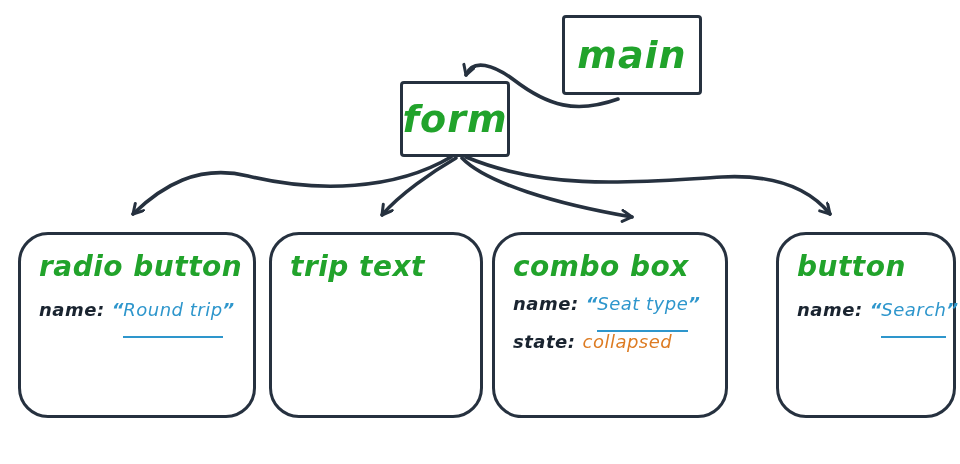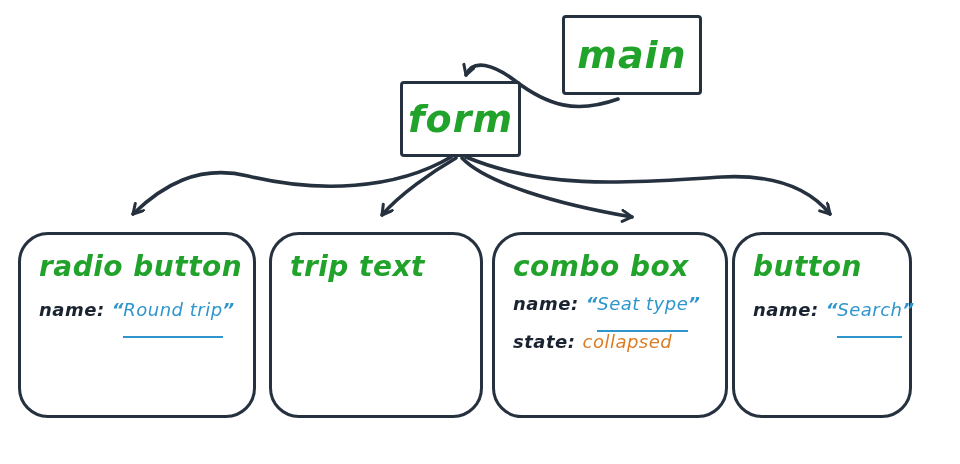--- a/index.html
+++ b/index.html
@@ -50,34 +50,34 @@
     justify-content: center;
   }
   .node-label {
     color: var(--green);
     font-size: 38px;
     font-weight: 700;
     font-style: italic;
     letter-spacing: 1px;
   }
   .node-main { left: 562px; top: 15px; width: 140px; height: 80px; }
-  .node-form { left: 400px; top: 81px; width: 121px; height: 76px; }
+  .node-form { left: 400px; top: 81px; width: 110px; height: 76px; }
   .leaf {
     position: absolute;
     top: 232px;
     height: 186px;
     background: var(--background);
     border: 3.8px solid var(--ink);
     border-radius: 30px;
     padding: 14px 14px 0 18px;
   }
   .leaf-radio  { left: 18px;  width: 238px; }
   .leaf-edit   { left: 269px; width: 214px; }
   .leaf-combo  { left: 492px; width: 236px; }
-  .leaf-button { left: 732px; width: 180px; }
+  .leaf-button { left: 776px; width: 180px; }
   .leaf-title {
     color: var(--green);
     font-size: 28px;
     line-height: 36px;
     font-weight: 700;
     font-style: italic;
     letter-spacing: 0.5px;
     white-space: nowrap;
   }
   .prop {

